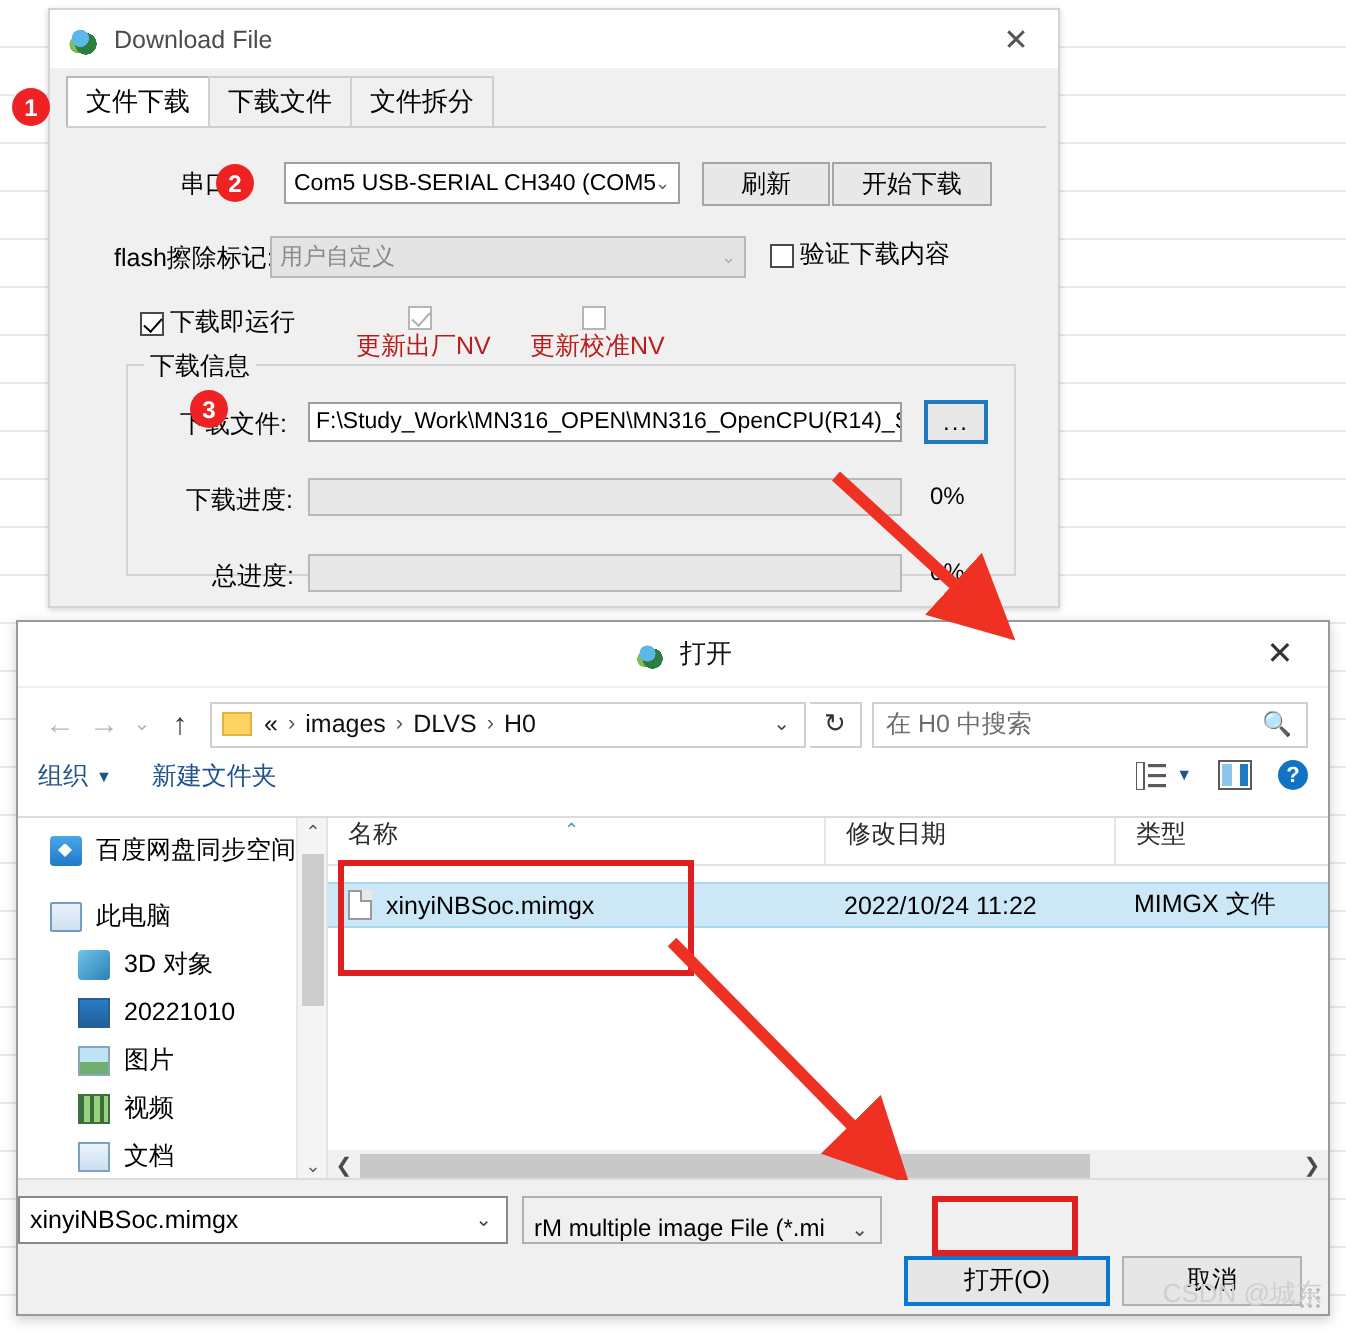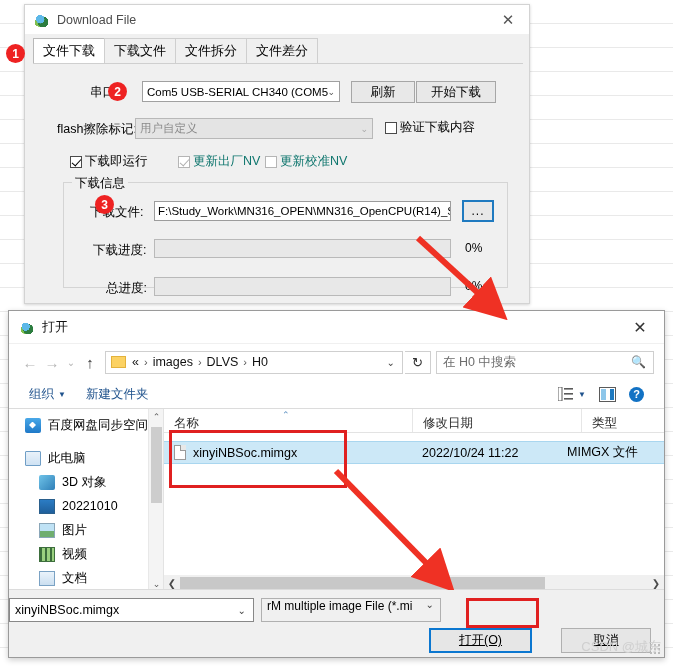--- a/index.html
+++ b/index.html
@@ -108,21 +108,21 @@
   .cbx { display: flex; align-items: center; font-size: 12.5px; }
   .cbx .box {
     width: 12px; height: 12px;
     border: 1px solid #4a4a4a;
     background: #fff;
     margin-right: 3px;
     position: relative;
     flex: 0 0 auto;
   }
   .cbx.dis .box { border-color: #b5b5b5; }
-  .cbx.dis { color: #0f766e; }
+  .cbx.dis { color: #b91c1c; flex-direction: column; }
   .cbx .box.on::after {
     content: "";
     position: absolute; left: 3px; top: 0px;
     width: 4px; height: 8px;
     border: solid #000; border-width: 0 1.6px 1.6px 0;
     transform: rotate(42deg);
   }
   .cbx.dis .box.on::after { border-color: #b0b0b0; }
 
   .group {
@@ -165,20 +165,21 @@
     width: 657px; height: 348px;
     background: #f0f0f0;
     border: 1px solid #9a9a9a;
     box-shadow: 0 2px 6px rgba(0,0,0,.2);
   }
   #opentitle {
     height: 32px; background: #fff;
     display: flex; align-items: center;
     padding-left: 10px;
     position: relative;
+    justify-content: center;
   }
   #opentitle .tIcon {
     width: 15px; height: 15px; margin-right: 8px;
     background:
       radial-gradient(circle at 45% 45%, #5db8e8 0 34%, rgba(0,0,0,0) 35%),
       radial-gradient(circle at 62% 62%, #2c7d3f 0 38%, rgba(0,0,0,0) 39%),
       radial-gradient(circle at 38% 64%, #7fbf4f 0 30%, rgba(0,0,0,0) 31%);
   }
   #opentitle .tTxt { font-size: 13px; color: #111; }
   #openclose {
@@ -243,22 +244,22 @@
   #searchbox .mag {
     position: absolute; right: 7px;
     font-size: 12px; color: #333;
   }
 
   #toolbar {
     position: absolute; top: 69px; left: 0;
     width: 100%; height: 29px;
     background: #fff;
     border-bottom: 1px solid #dcdcdc;
-    display: flex; align-items: center;
-    padding: 0 20px;
+    display: flex; align-items: flex-start;
+    padding: 0 10px;
   }
   .tbitem { font-size: 12.5px; color: #20538d; margin-right: 20px; display: flex; align-items: center; }
   .tbitem .car { font-size: 8px; margin-left: 4px; color: #20538d; }
   #tbright { margin-left: auto; display: flex; align-items: center; gap: 13px; }
   .viewicon { width: 16px; height: 14px; position: relative; }
   .helpicon {
     width: 15px; height: 15px; border-radius: 50%;
     background: #1272c4; color: #fff;
     font-size: 11px; font-weight: bold;
     display: flex; align-items: center; justify-content: center;
@@ -314,25 +315,25 @@
     background: #cdcdcd;
   }
 
   #filepane { flex: 1; position: relative; background: #fff; }
   #colhdr {
     display: flex; height: 24px;
     border-bottom: 1px solid #e3e3e3;
     align-items: center;
     font-size: 12.5px; color: #2b2b2b;
   }
-  .col { padding-left: 10px; position: relative; height: 100%; display: flex; align-items: flex-end; }
+  .col { padding-left: 10px; position: relative; height: 100%; display: flex; align-items: flex-start; }
   .col + .col { border-left: 1px solid #e6e6e6; }
   .col.name { width: 248px; }
   .col.date { width: 145px; }
-  .col.type { flex: 1; margin-left: 24px; }
+  .col.type { flex: 1; }
   #sortcar {
     position: absolute; left: 118px; top: 1px;
     font-size: 9px; color: #5a8fc0;
   }
   .frow {
     display: flex; height: 23px; align-items: center;
     background: #cce8f7;
     border-top: 1px solid #a9d6ef;
     border-bottom: 1px solid #a9d6ef;
     font-size: 12.5px;
@@ -383,31 +384,31 @@
     display: flex; align-items: center;
     padding-left: 5px;
     font-size: 12.5px;
     position: relative;
   }
   #fninput .vd { position: absolute; right: 7px; font-size: 10px; color: #444; }
   #filterbox {
     width: 180px; height: 24px;
     border: 1px solid #b0b0b0;
     background: #f0f0f0;
-    display: flex; align-items: flex-start;
+    display: flex; align-items: flex-end;
     padding-left: 5px;
     margin-left: 7px;
     font-size: 12px;
     position: relative;
     overflow: hidden; white-space: nowrap;
   }
   #filterbox .vd { position: absolute; right: 6px; font-size: 10px; color: #444; }
   #btnrow {
     position: absolute; right: 13px; top: 38px;
-    display: flex; gap: 29px; text-decoration: underline;
+    display: flex; gap: 6px;
   }
   #openbtn {
     width: 103px; height: 25px;
     border: 2px solid #0b77d0;
     background: #e6e6e6;
     display: flex; align-items: center; justify-content: center;
     font-size: 12.5px;
   }
   #cancelbtn {
     width: 90px; height: 25px;
@@ -456,21 +457,20 @@
     <div id="dltitle">
       <span class="tIcon"></span>
       <span class="tTxt">Download File</span>
     </div>
     <div id="dlclose">✕</div>
 
     <div class="tabstrip">
       <div class="tab active">文件下载</div>
       <div class="tab">下载文件</div>
       <div class="tab">文件拆分</div>
-      <div class="tab">文件差分</div>
     </div>
 
     <div class="tabbody">
 
       <div class="row" style="left:57px; top:20px;">
         <span class="lbl">串口</span>
       </div>
       <div class="combo" style="position:absolute; left:109px; top:17px; width:198px;">
         <span>Com5 USB-SERIAL CH340 (COM5</span>
         <span class="arr">⌄</span>

